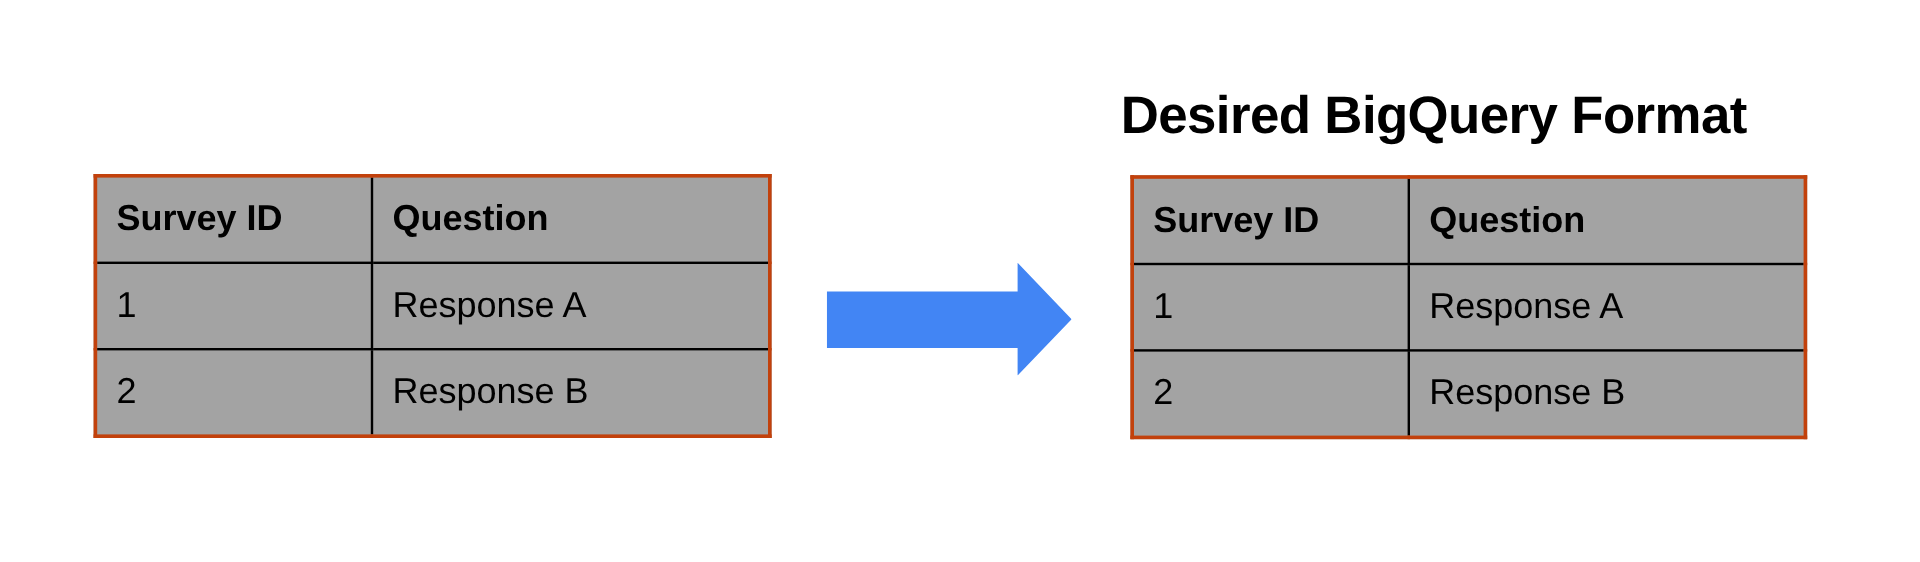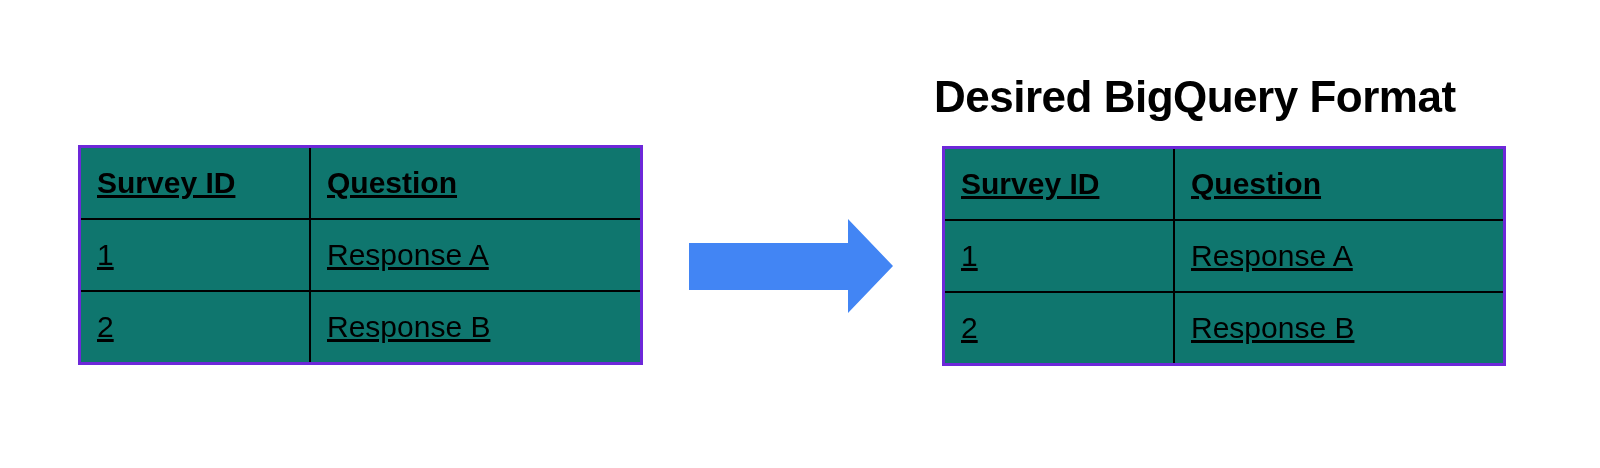--- a/index.html
+++ b/index.html
@@ -24,23 +24,22 @@
     letter-spacing: -0.5px;
     white-space: nowrap;
   }
   .title-left  { left: 80px;  }
   .title-right { left: 918px; margin-left: 16px; }
 
   table.data-table {
     position: absolute;
     border-collapse: collapse;
     table-layout: fixed;
-    background: #0f766e;
-    border: 3px solid #6d28d9;
-    text-decoration: underline;
+    background: #a3a3a3;
+    border: 3px solid #c2410c;
   }
   .table-left  { left: 78px;  top: 145px; width: 565px; }
   .table-right { left: 942px; top: 146px; width: 564px; }
 
   table.data-table th,
   table.data-table td {
     border: 2px solid #000000;
     height: 70px;
     padding: 0 0 0 16px;
     font-size: 30px;

